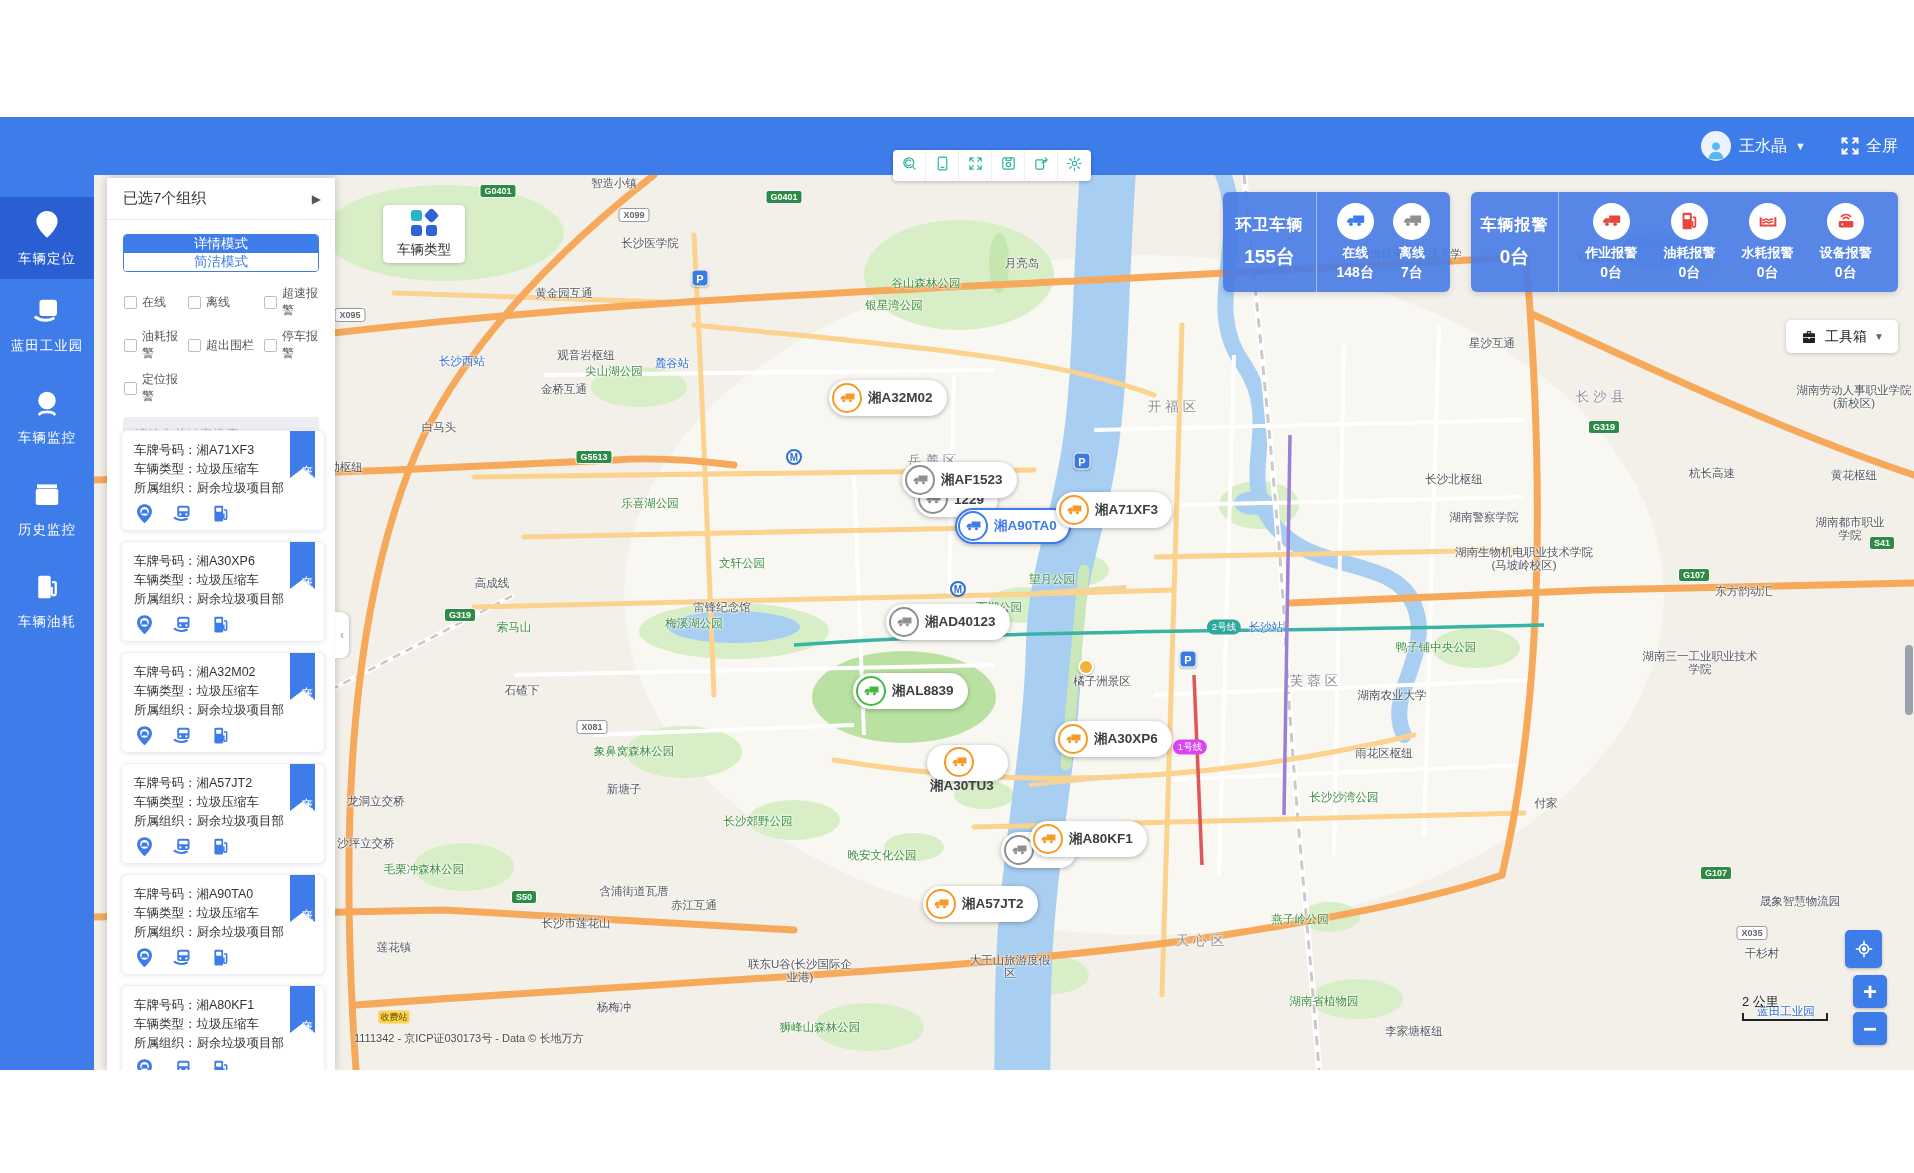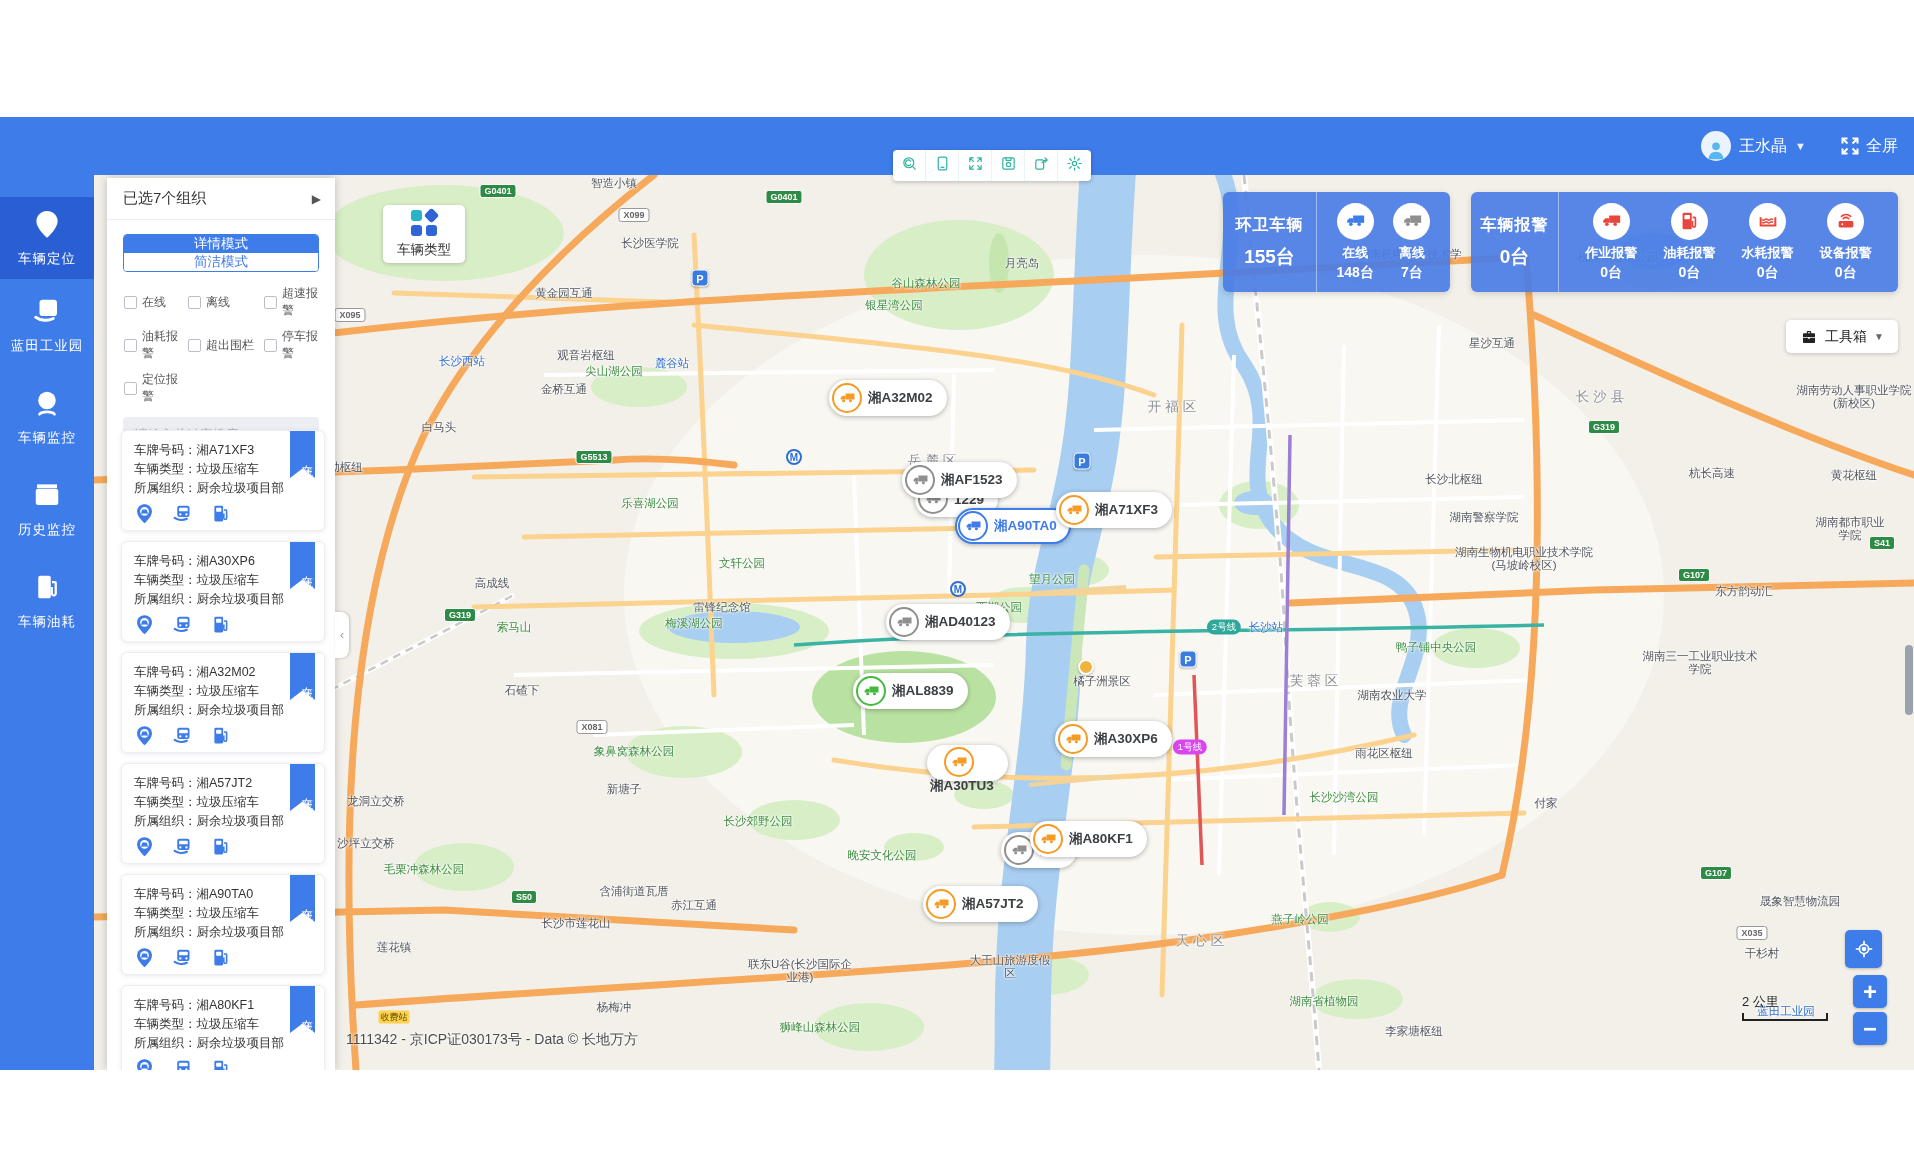--- a/index.html
+++ b/index.html
@@ -85,21 +85,21 @@
   .gridic i:nth-child(2){right:0;top:0;transform:rotate(45deg);background:#2f63d6;}
   .gridic i:nth-child(3){left:0;bottom:0;}
   .gridic i:nth-child(4){right:0;bottom:0;}
   .ctrl{position:absolute;background:#3e7ce9;color:#fff;border-radius:5px;display:flex;align-items:center;justify-content:center;z-index:20;cursor:pointer;box-shadow:0 1px 3px rgba(0,0,0,.25);}
   .ctrl.locate{left:1751px;top:755px;width:37px;height:38px;}
   .ctrl.zoomin{left:1759px;top:800px;width:34px;height:33px;font-size:24px;font-weight:bold;}
   .ctrl.zoomout{left:1759px;top:837px;width:34px;height:33px;font-size:24px;font-weight:bold;}
   .ctrl svg{width:22px;height:22px;stroke:#fff;stroke-width:1.8;fill:none;}
   .scale{position:absolute;left:1648px;top:818px;z-index:18;color:#222;font-size:13px;text-shadow:0 0 2px #fff;}
   .scale .bar{width:86px;height:8px;border-left:2px solid #222;border-right:2px solid #222;border-bottom:2px solid #222;margin-top:2px;}
-  .attrib{position:absolute;left:252px;top:856px;font-size:14px;color:#4c4c4c;z-index:18;text-shadow:0 0 3px #fff,0 0 3px #fff;}
+  .attrib{position:absolute;left:260px;top:856px;font-size:11px;color:#4c4c4c;z-index:18;text-shadow:0 0 3px #fff,0 0 3px #fff;}
   .collapse-tab{position:absolute;left:241px;top:437px;width:14px;height:46px;background:#fff;border-radius:0 8px 8px 0;box-shadow:1px 0 3px rgba(0,0,0,.2);display:flex;align-items:center;justify-content:center;color:#999;font-size:12px;z-index:55;cursor:pointer;}
   .vscroll{position:absolute;right:1px;top:0;bottom:0;width:8px;z-index:30;}
   .vscroll .thumb{position:absolute;right:0;width:8px;height:70px;top:470px;background:#9aa2ad;border-radius:4px;}
 
   
   .panel{position:absolute;left:13px;top:3px;bottom:0;width:228px;background:#fff;z-index:50;box-shadow:0 0 9px rgba(0,0,0,.22);}
   .panel-head{height:42px;display:flex;align-items:center;justify-content:space-between;padding:0 14px 0 16px;border-bottom:1px solid #ececf1;font-size:15px;color:#333;}
   .panel-head .arr{color:#555;font-size:12px;cursor:pointer;}
   .modes{display:flex;margin:14px 16px 0 16px;border:1px solid #3e7ce9;border-radius:4px;overflow:hidden;flex-direction:column;}
   .mode{flex:1;height:33px;display:flex;align-items:center;justify-content:center;font-size:13.5px;color:#3e7ce9;background:#fff;cursor:pointer;}

